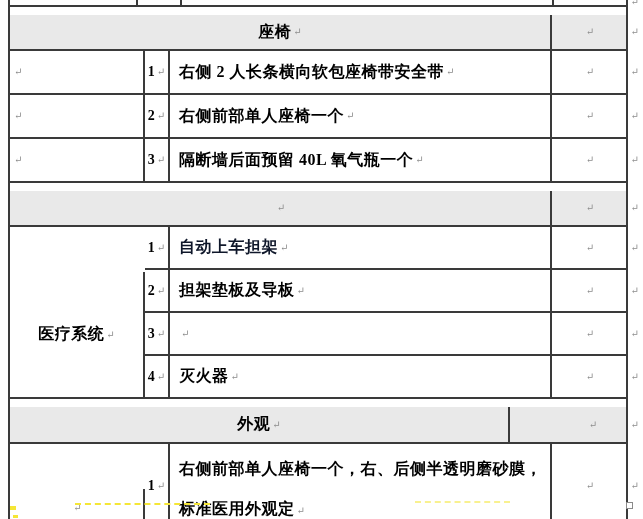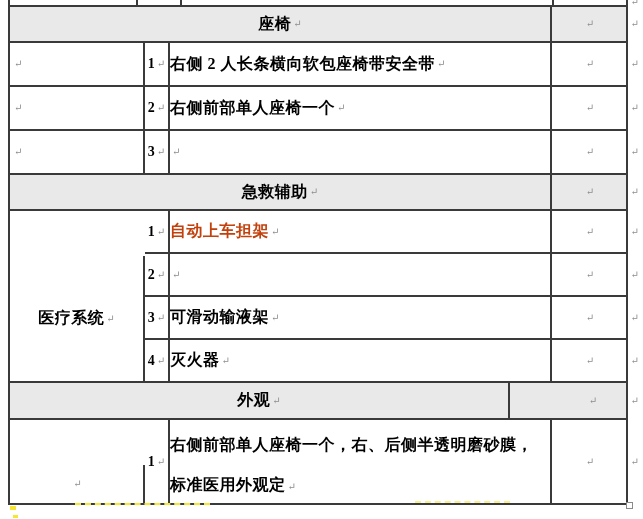--- a/index.html
+++ b/index.html
@@ -5,41 +5,41 @@
   html,body{margin:0;padding:0;background:#ffffff;}
   #page{position:relative;width:643px;height:519px;background:#ffffff;overflow:hidden;
         font-family:"Liberation Serif","DejaVu Serif",serif;color:#000;}
   
   .tbl{position:absolute;left:8px;top:0;width:620px;box-sizing:border-box;
        border-left:2px solid #3a3a3a;border-right:2px solid #3a3a3a;border-bottom:2px solid #3a3a3a;}
   .row,.subrow{display:flex;box-sizing:border-box;border-bottom:2px solid #3a3a3a;position:relative;}
   .cell{box-sizing:border-box;border-right:2px solid #3a3a3a;display:flex;align-items:center;position:relative;}
   .colA{width:135px;}
   .colB{width:25px;justify-content:center;}
-  .colC{width:382px;}
+  .colC{width:382px;padding-left:9px;}
   .colD{width:74px;border-right:none;justify-content:center;}
   .merged{width:542px;justify-content:center;}
   
   .r-partial{height:7px;background:#fff;}
-  .r-header{height:36px;background:#e9e9e9;}
+  .r-header{height:36px;background:#e9e9e9;margin-top:8px;}
   .r-item{height:44px;background:#fff;}
   .band{display:flex;box-sizing:border-box;border-bottom:2px solid #3a3a3a;background:#fff;}
   .band .colA{align-items:center;justify-content:center;margin-top:45px;}
   .subrows{display:flex;flex-direction:column;flex:1;}
   .subrow{height:43px;}
   .subrow:last-child{border-bottom:none;height:41px;}
   .band.medical{height:172px;}
   .r-header.h-ext{height:37px;gap:48px;}
   .band.exterior{height:83px;border-bottom:none;}
   .band.exterior .subrow{height:83px;border-bottom:none;}
   .band.exterior .colC{display:block;padding-top:5px;line-height:40px;}
   
   .zh{font-size:16px;font-weight:700;letter-spacing:0.5px;white-space:nowrap;}
   .num{font-size:14px;font-weight:700;}
-  .red{color:#c2410c;}
+  .red{color:#0f172a;}
   .mark{font-size:10px;color:#8c8c8c;font-weight:400;margin-left:2px;line-height:1;}
   .mark.lead{position:absolute;left:4px;top:50%;transform:translateY(-50%);margin:0;}
   .outmark{position:absolute;right:-13px;top:50%;transform:translateY(-50%);
            font-size:10px;color:#8c8c8c;font-weight:400;line-height:1;}
   .outmark.toprow{top:0;transform:translateY(-30%);}
   
   .stub{position:absolute;top:0;width:2px;height:5px;background:#3a3a3a;}
   .stub.s1{left:126px;} .stub.s2{left:170px;} .stub.s3{left:542px;}
   
   .dash{position:absolute;height:0;border-top:2px dashed #f5e636;}
@@ -113,31 +113,31 @@
 
     <div class="row r-item">
       <div class="cell colA">
           <span class="mark lead">↵</span>
         </div>
       <div class="cell colB">
           <span class="num">3</span>
           <span class="mark">↵</span>
         </div>
       <div class="cell colC">
+          <span class="zh">隔断墙后面预留 40L 氧气瓶一个</span>
           <span class="mark">↵</span>
         </div>
       <div class="cell colD">
           <span class="mark">↵</span>
         </div>
       <span class="outmark">↵</span>
     </div>
 
     <div class="row r-header">
       <div class="cell merged">
-        <span class="zh">急救辅助</span>
           <span class="mark">↵</span>
       </div>
       <div class="cell colD">
         <span class="mark">↵</span>
       </div>
       <span class="outmark">↵</span>
     </div>
 
     <div class="band medical">
       <div class="cell colA">
@@ -158,34 +158,34 @@
               <span class="mark">↵</span>
             </div>
           <span class="outmark">↵</span>
         </div>
         <div class="subrow">
           <div class="cell colB">
               <span class="num">2</span>
               <span class="mark">↵</span>
             </div>
           <div class="cell colC">
+              <span class="zh">担架垫板及导板</span>
               <span class="mark">↵</span>
             </div>
           <div class="cell colD">
               <span class="mark">↵</span>
             </div>
           <span class="outmark">↵</span>
         </div>
         <div class="subrow">
           <div class="cell colB">
               <span class="num">3</span>
               <span class="mark">↵</span>
             </div>
           <div class="cell colC">
-              <span class="zh">可滑动输液架</span>
               <span class="mark">↵</span>
             </div>
           <div class="cell colD">
               <span class="mark">↵</span>
             </div>
           <span class="outmark">↵</span>
         </div>
         <div class="subrow">
           <div class="cell colB">
               <span class="num">4</span>

